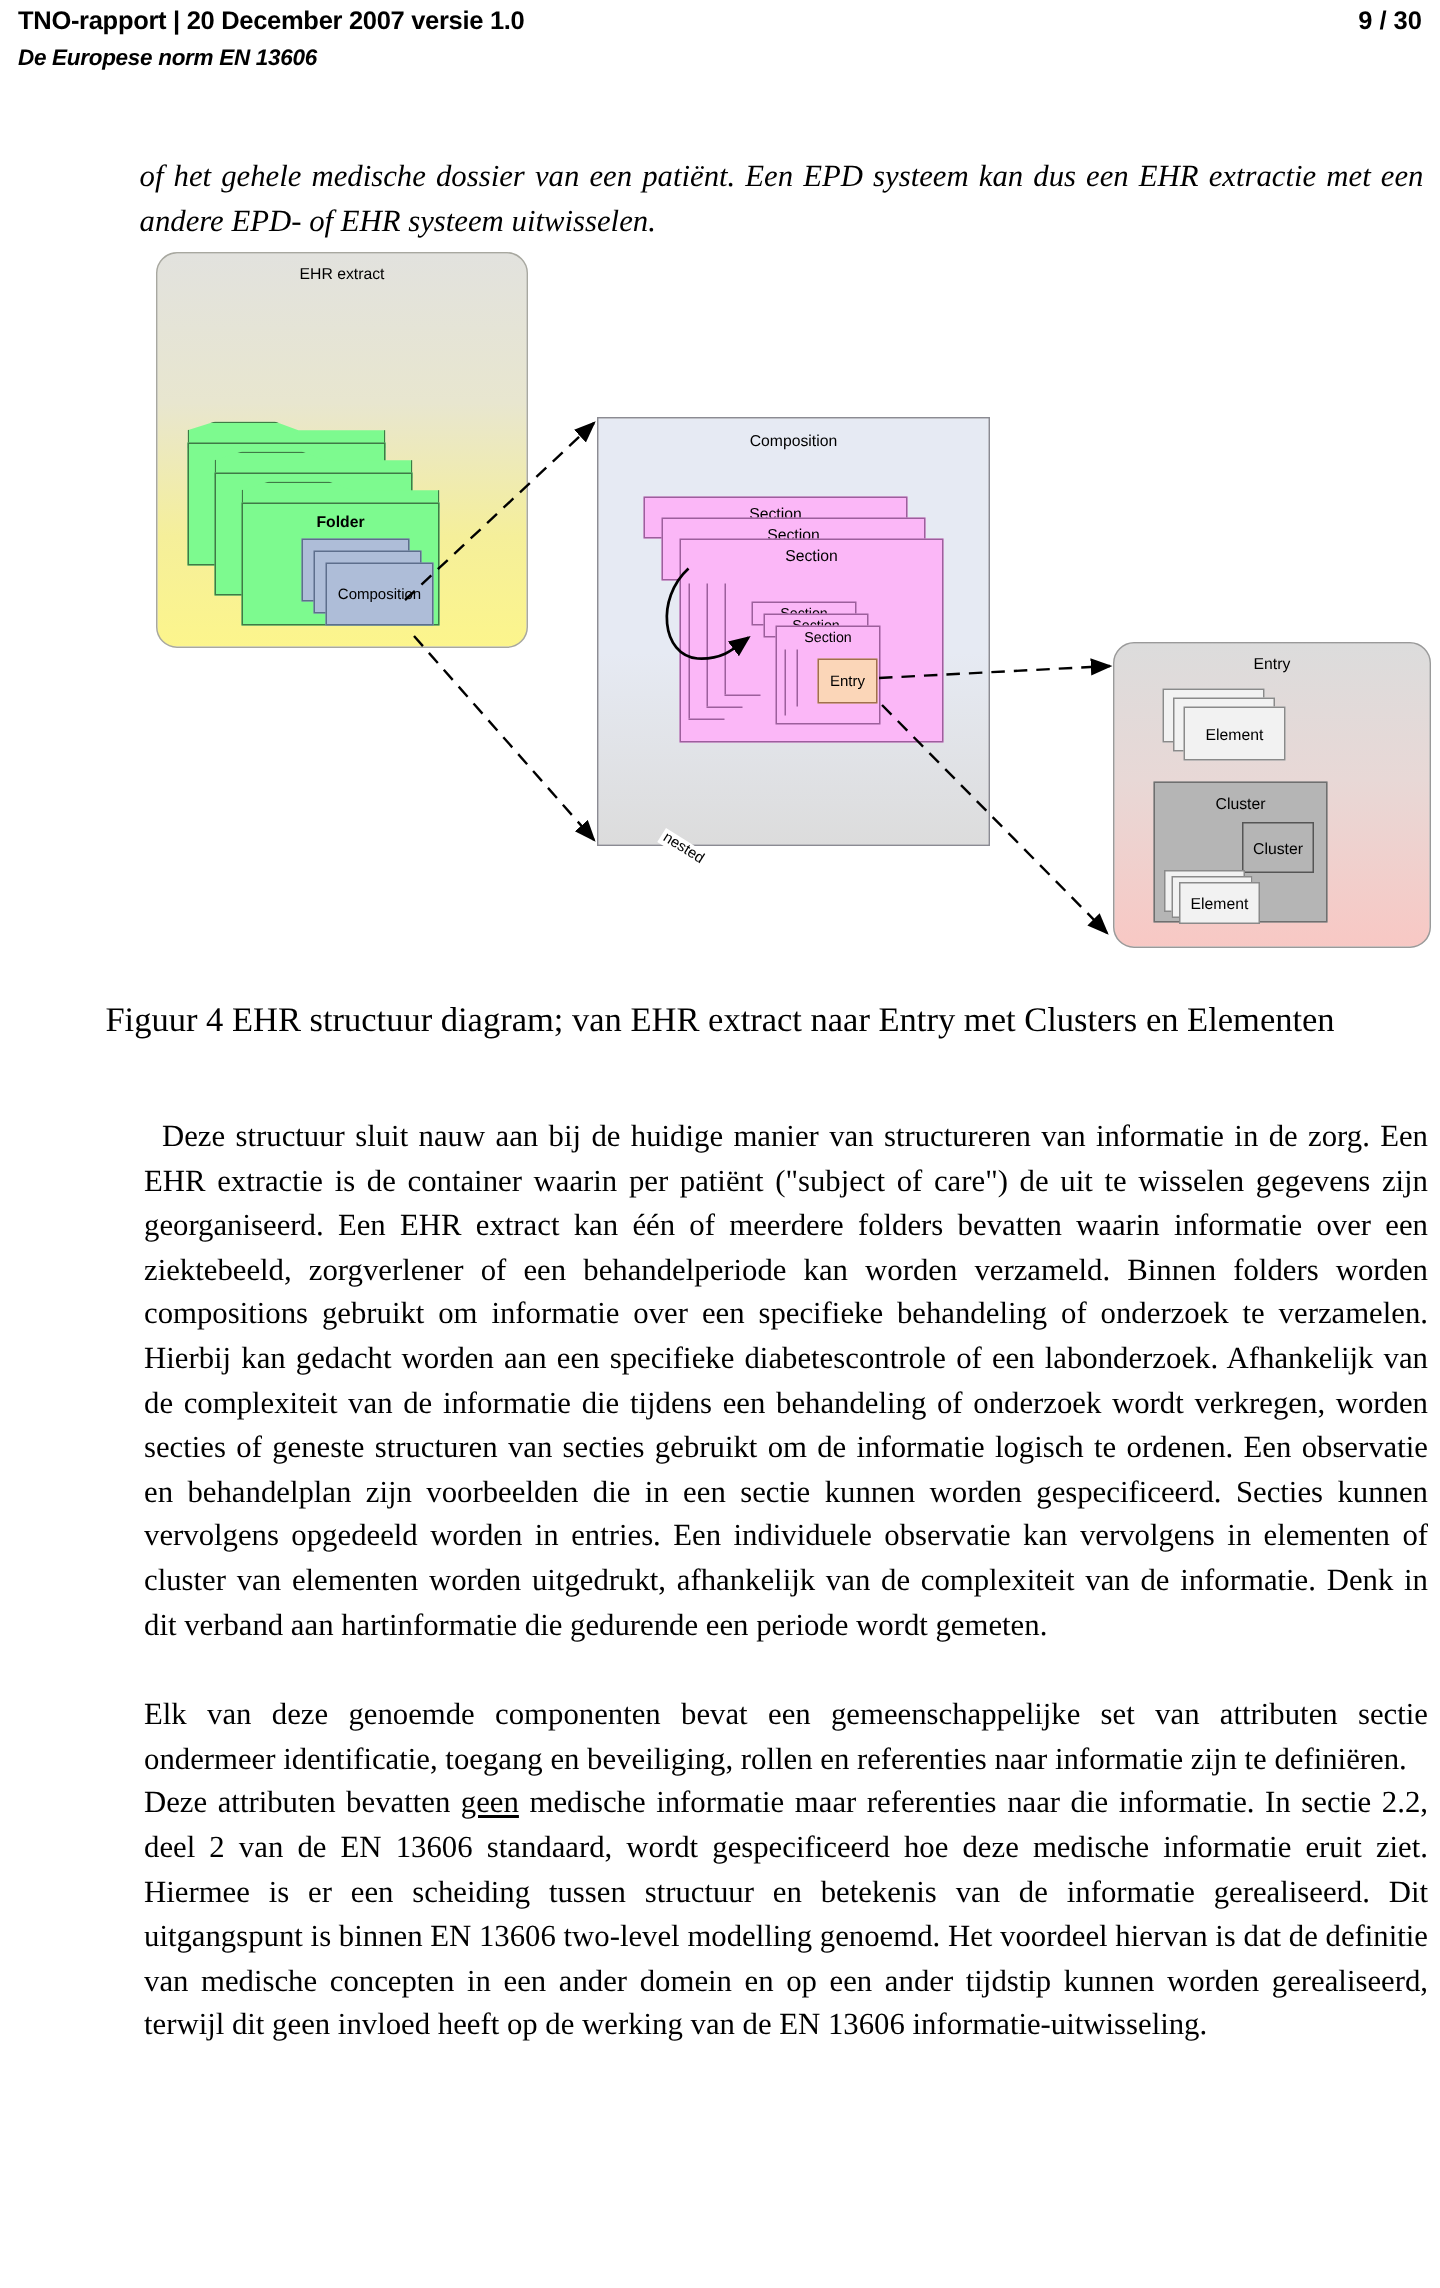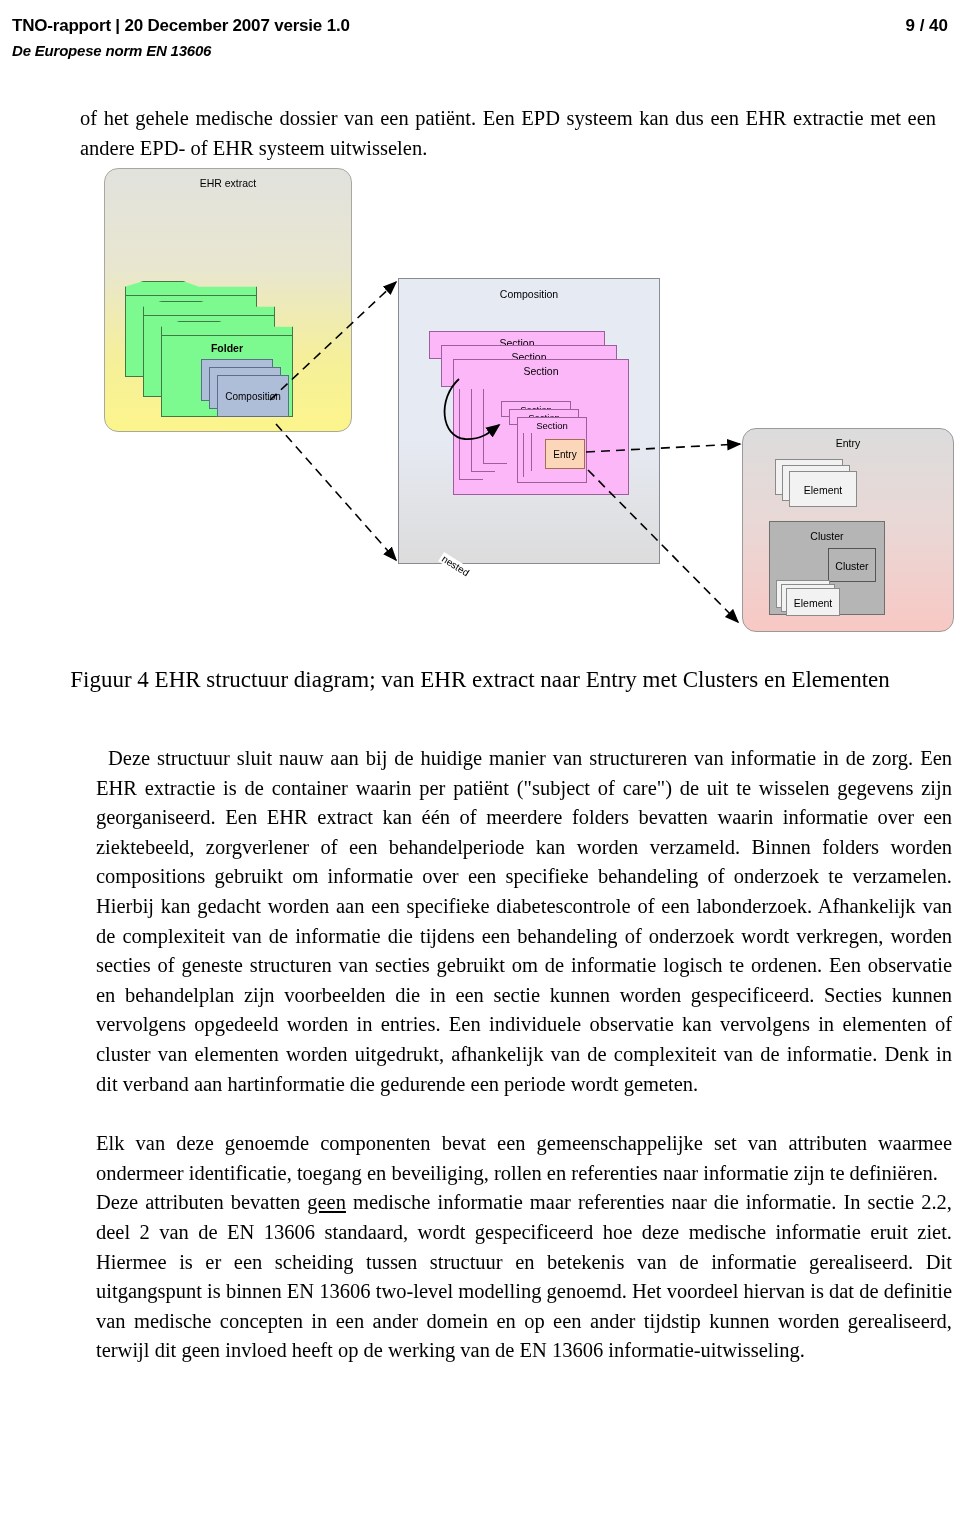--- a/index.html
+++ b/index.html
@@ -12,21 +12,21 @@
     height: 1525px;
     position: relative;
     font-family: "Liberation Serif", "DejaVu Serif", serif;
     color: #000000;
     overflow: hidden;
   }
 
   
   .header {
     position: absolute;
-    left: 0; top: 12px;
+    left: 0; top: 0;
     width: 960px;
     height: 56px;
   }
   .header-line1 {
     position: absolute;
     left: 12px; top: 4px;
     font-family: "Liberation Sans", "DejaVu Sans", sans-serif;
     font-size: 17px;
     font-weight: bold;
     letter-spacing: -0.2px;
@@ -47,23 +47,24 @@
     font-size: 15px;
     font-style: italic;
     font-weight: bold;
     letter-spacing: -0.2px;
     white-space: nowrap;
   }
 
   
   .content {
     position: absolute;
-    left: 80px;
+    left: 93px;
     top: 104px;
     width: 856px;
+    font-style: italic;
   }
   p.para {
     margin: 0;
     font-size: 20.5px;
     line-height: 29.6px;
     text-align: justify;
     text-justify: inter-word;
   }
   p.para.intro { text-indent: 0; }
   .gap-md { height: 30px; }
@@ -201,21 +202,21 @@
     transform: rotate(32deg);
     transform-origin: left top;
     white-space: nowrap;
   }
 </style>
 </head>
 <body>
 
 <div class="header">
   <div class="header-line1">TNO-rapport | 20 December 2007 versie 1.0</div>
-  <div class="header-pageno">9 / 40</div>
+  <div class="header-pageno">9 / 30</div>
   <div class="header-line2">De Europese norm EN 13606</div>
 </div>
 
 <div class="content">
   <p class="para intro">of het gehele medische dossier van een patiënt. Een EPD systeem kan dus een EHR extractie met een andere EPD- of EHR systeem uitwisselen.</p>
 </div>
 
 <div class="figure-wrap">
 
   <div class="rbox" id="ehr-extract">
@@ -323,16 +324,16 @@
 
     <path d="M588,310 L738,462" fill="none" stroke="#000" stroke-width="1.6" stroke-dasharray="9,6" marker-end="url(#arrowDash)"></path>
   </svg>
 </div>
 
 <div class="figure-caption">Figuur 4  EHR structuur diagram; van EHR extract naar Entry met Clusters en Elementen</div>
 
 <div style="position:absolute; left:96px; top:744px; width:856px;">
   <p class="para" style="text-indent:12px;">Deze structuur sluit nauw aan bij de huidige manier van structureren van informatie in de zorg. Een EHR extractie is de container waarin per patiënt ("subject of care") de uit te wisselen gegevens zijn georganiseerd. Een EHR extract kan één of meerdere folders bevatten waarin informatie over een ziektebeeld, zorgverlener of een behandelperiode kan worden verzameld. Binnen folders worden compositions gebruikt om informatie over een specifieke behandeling of onderzoek te verzamelen. Hierbij kan gedacht worden aan een specifieke diabetescontrole of een labonderzoek. Afhankelijk van de complexiteit van de informatie die tijdens een behandeling of onderzoek wordt verkregen, worden secties of geneste structuren van secties gebruikt om de informatie logisch te ordenen. Een observatie en behandelplan zijn voorbeelden die in een sectie kunnen worden gespecificeerd. Secties kunnen vervolgens opgedeeld worden in entries. Een individuele observatie kan vervolgens in elementen of cluster van elementen worden uitgedrukt, afhankelijk van de complexiteit van de informatie. Denk in dit verband aan hartinformatie die gedurende een periode wordt gemeten.</p>
   <div class="gap-md"></div>
-  <p class="para">Elk van deze genoemde componenten bevat een gemeenschappelijke set van attributen waarmee ondermeer identificatie, toegang en beveiliging, rollen en referenties naar informatie zijn te definiëren.</p>
+  <p class="para">Elk van deze genoemde componenten bevat een gemeenschappelijke set van attributen sectie ondermeer identificatie, toegang en beveiliging, rollen en referenties naar informatie zijn te definiëren.</p>
   <p class="para"><span>Deze attributen bevatten </span><u class="underline-word">geen</u><span> medische informatie maar referenties naar die informatie. In sectie 2.2, deel 2 van de EN 13606 standaard, wordt gespecificeerd hoe deze medische informatie eruit ziet. Hiermee is er een scheiding tussen structuur en betekenis van de informatie gerealiseerd. Dit uitgangspunt is binnen EN 13606 two-level modelling genoemd. Het voordeel hiervan is dat de definitie van medische concepten in een ander domein en op een ander tijdstip kunnen worden gerealiseerd, terwijl dit geen invloed heeft op de werking van de EN 13606 informatie-uitwisseling.</span></p>
   <div class="gap-lg"></div>
 </div>
 
 </body></html>

